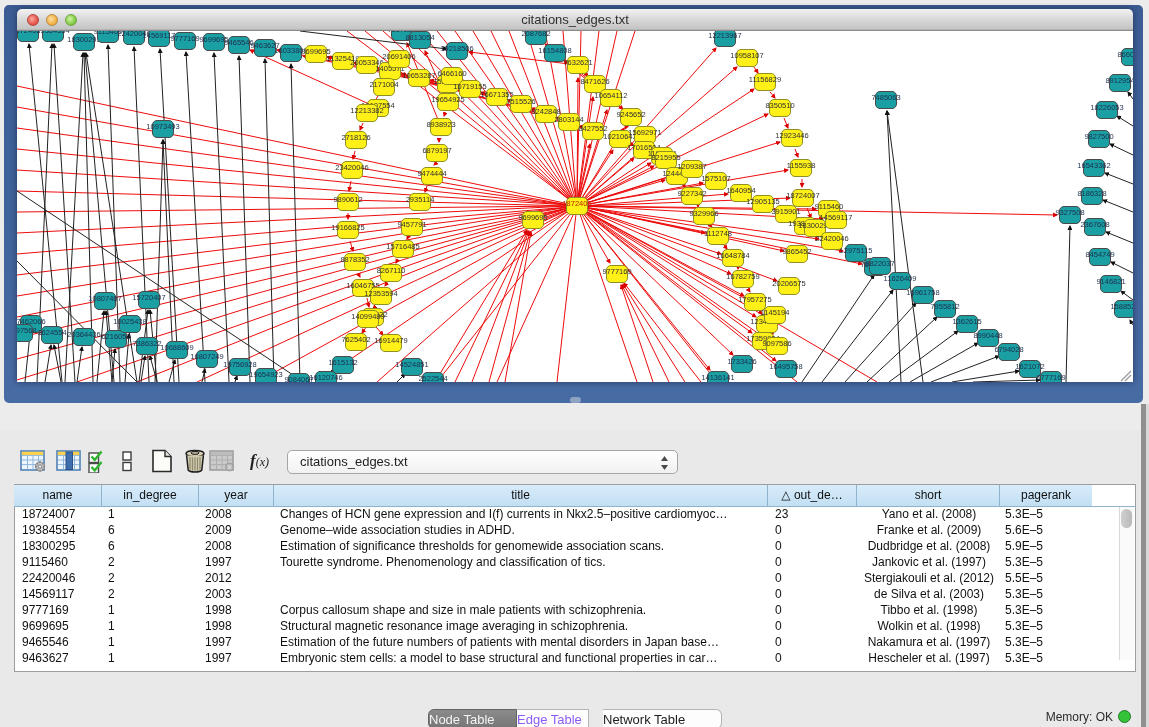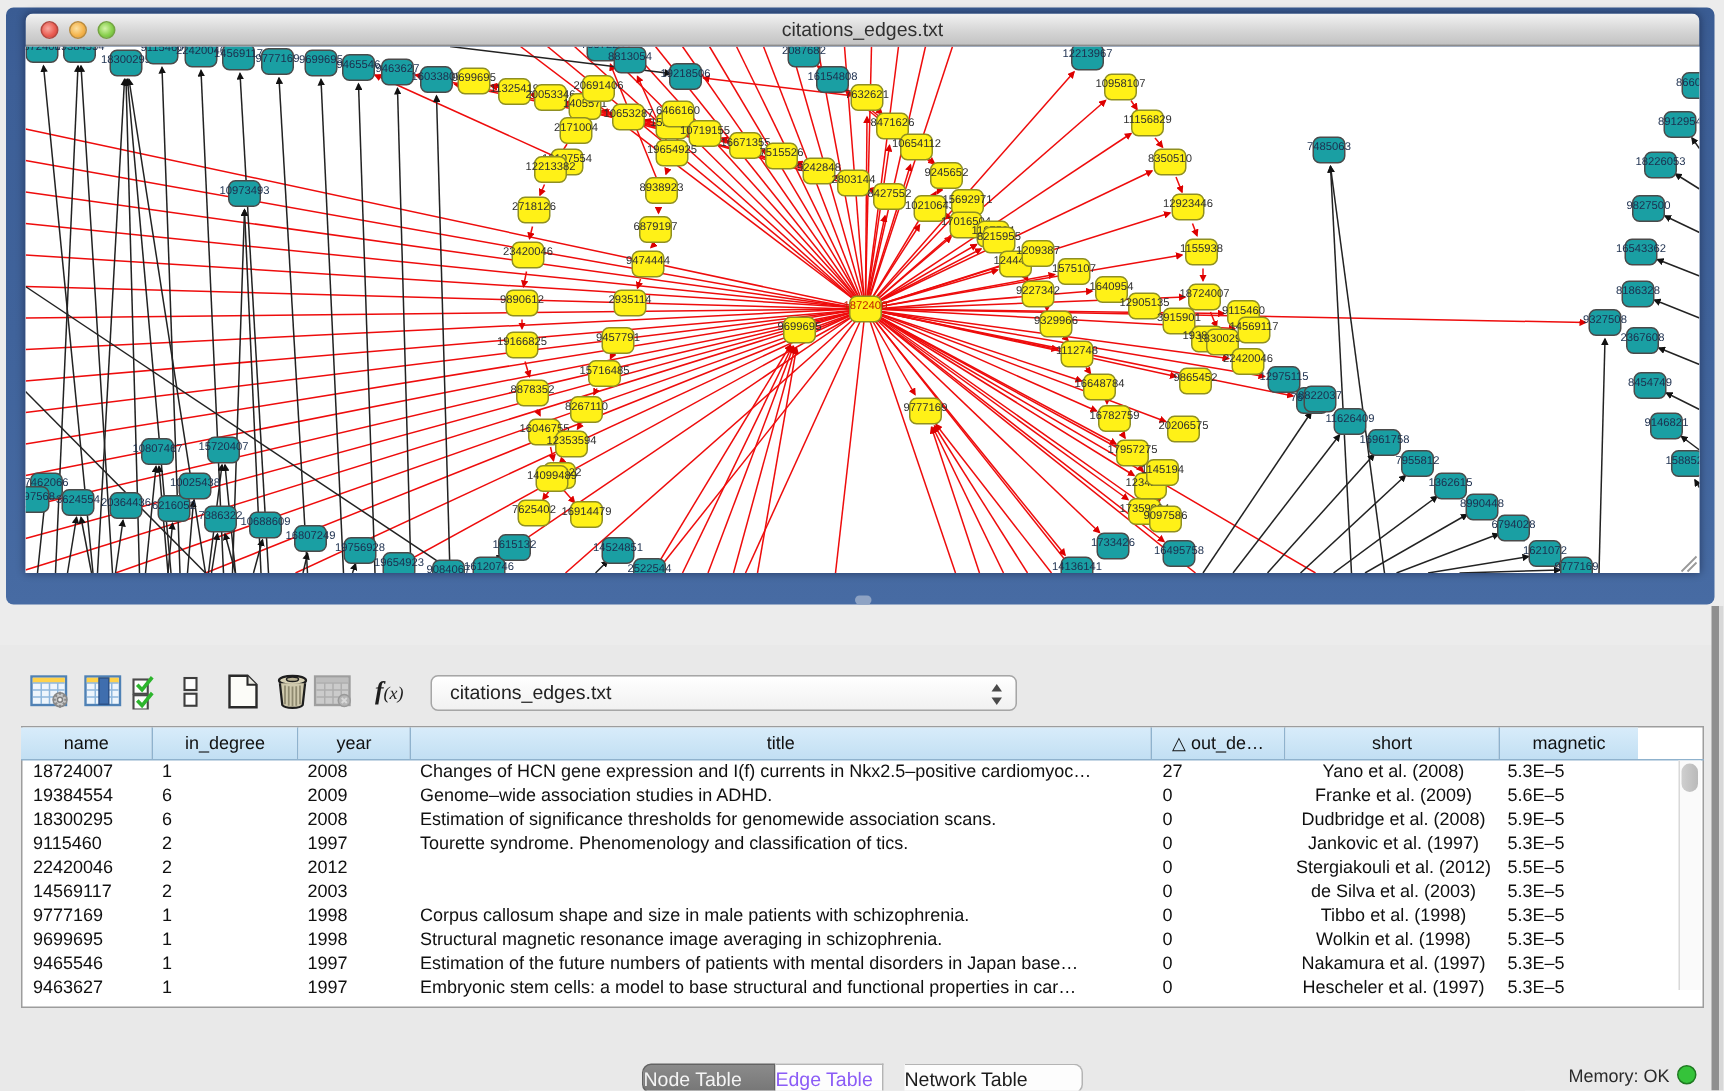--- a/index.html
+++ b/index.html
@@ -602,28 +602,28 @@
  </svg>
 </div>
 <div id="table"></div>
 <div id="hdr">
   <div class="hcell" style="left:0px;width:88px">name</div>
   <div class="hcell" style="left:88px;width:97px">in_degree</div>
   <div class="hcell" style="left:185px;width:75px">year</div>
   <div class="hcell" style="left:260px;width:494px">title</div>
   <div class="hcell" style="left:754px;width:89px">△ out_de…</div>
   <div class="hcell" style="left:843px;width:143px">short</div>
-  <div class="hcell" style="left:986px;width:92px;border-right:none">magnetic</div>
+  <div class="hcell" style="left:986px;width:92px;border-right:none">pagerank</div>
 </div>
 <div class="row" style="top:506px">
       <span style="left:8px">18724007</span>
       <span style="left:94px">1</span>
       <span style="left:191px">2008</span>
       <span style="left:266px">Changes of HCN gene expression and I(f) currents in Nkx2.5–positive cardiomyoc…</span>
-      <span style="left:761px">27</span>
+      <span style="left:761px">23</span>
       <span class="ctr" style="left:844px;width:142px">Yano et al. (2008)</span>
       <span style="left:991px">5.3E–5</span>
     </div>
 <div class="row" style="top:522px">
       <span style="left:8px">19384554</span>
       <span style="left:94px">6</span>
       <span style="left:191px">2009</span>
       <span style="left:266px">Genome–wide association studies in ADHD.</span>
       <span style="left:761px">0</span>
       <span class="ctr" style="left:844px;width:142px">Franke et al. (2009)</span>

